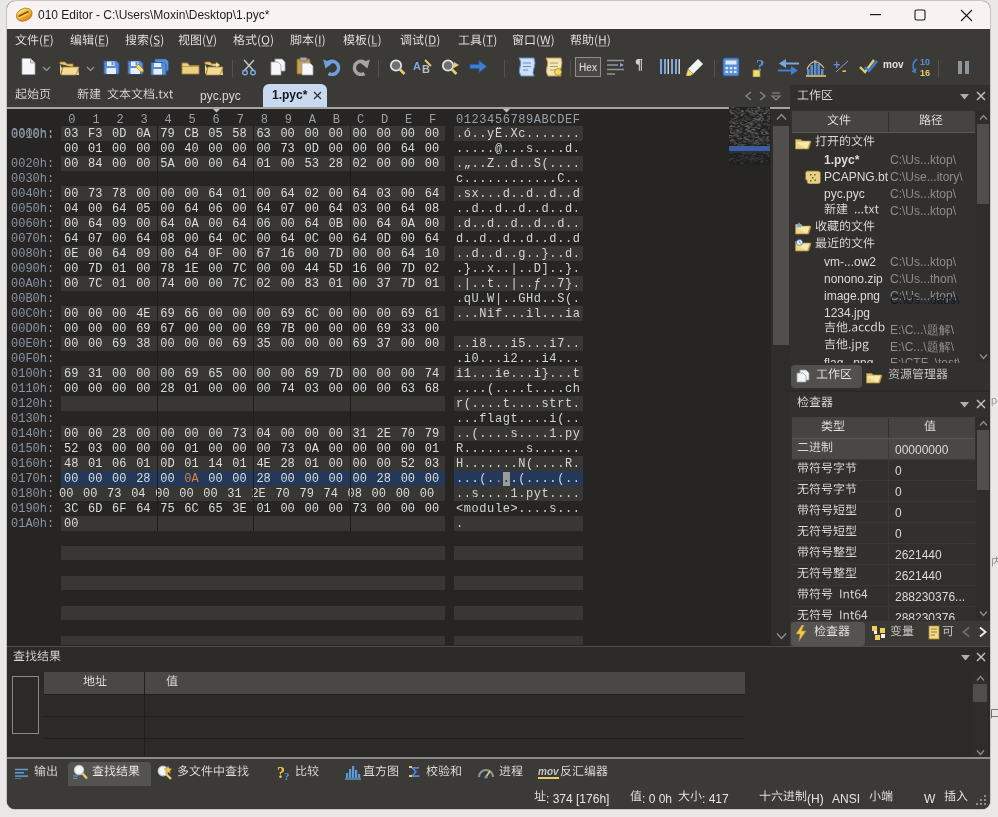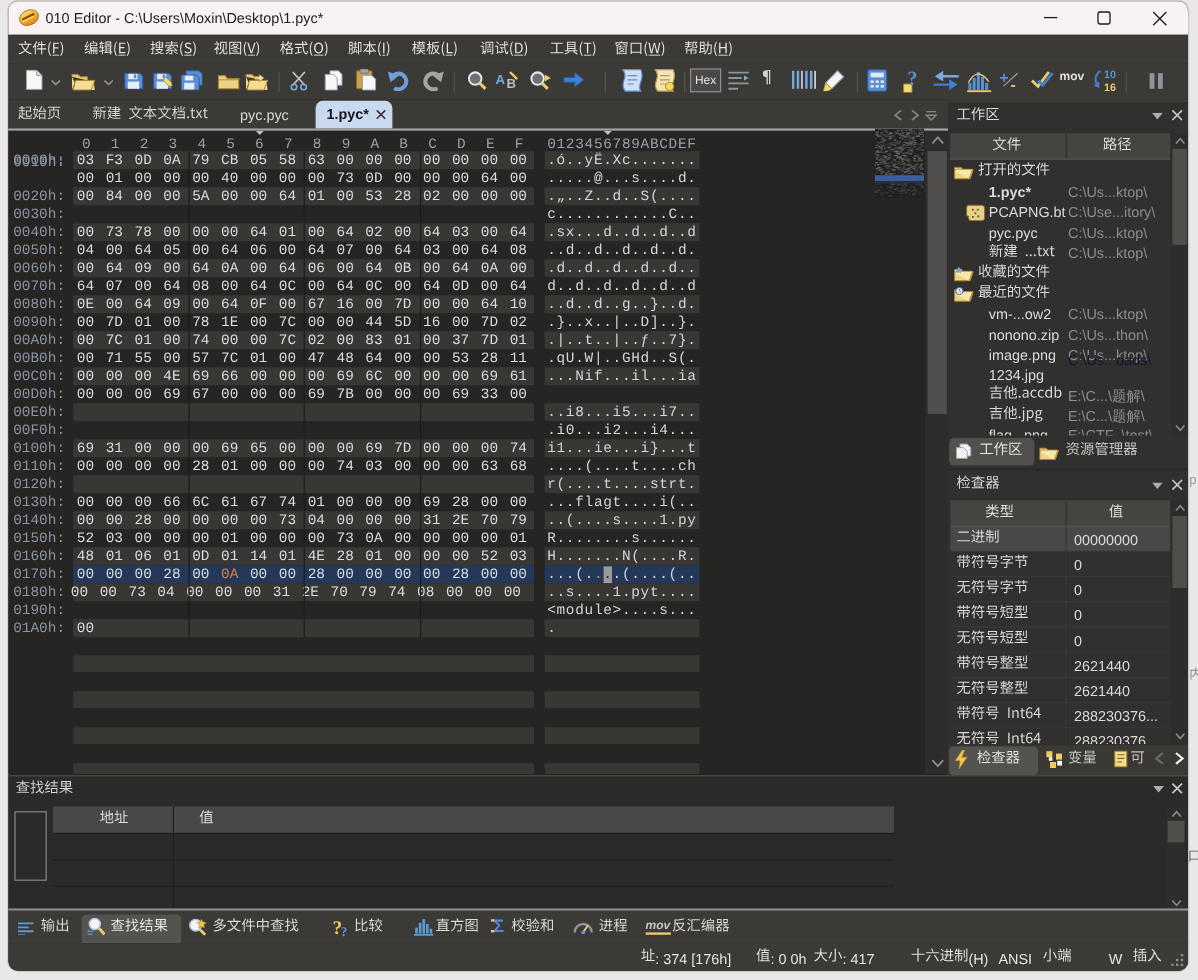--- a/index.html
+++ b/index.html
@@ -656,50 +656,49 @@
     <div class="ab mc" style="left:449.0px;top:138.0px">..d..d..g..}..d.</div>
     <div class="ab ma" style="left:4px;top:153.0px">0090h:</div>
     <div class="ab mb" style="left:57.0px;top:153.0px"><b>00</b><b>7D</b><b>01</b><b>00</b><b>78</b><b>1E</b><b>00</b><b>7C</b><b>00</b><b>00</b><b>44</b><b>5D</b><b>16</b><b>00</b><b>7D</b><b>02</b></div>
     <div class="ab mc" style="left:449.0px;top:153.0px">.}..x..|..D]..}.</div>
     <div class="ab" style="left:53.5px;top:167.0px;width:384.5px;height:15px;background:#393734"></div>
     <div class="ab" style="left:447.0px;top:167.0px;width:128.5px;height:15px;background:#393734"></div>
     <div class="ab ma" style="left:4px;top:168.0px">00A0h:</div>
     <div class="ab mb" style="left:57.0px;top:168.0px"><b>00</b><b>7C</b><b>01</b><b>00</b><b>74</b><b>00</b><b>00</b><b>7C</b><b>02</b><b>00</b><b>83</b><b>01</b><b>00</b><b>37</b><b>7D</b><b>01</b></div>
     <div class="ab mc" style="left:449.0px;top:168.0px">.|..t..|..ƒ..7}.</div>
     <div class="ab ma" style="left:4px;top:183.0px">00B0h:</div>
-    <div class="ab mb" style="left:57.0px;top:183.0px"><b>00</b><b>71</b><b>55</b><b>00</b><b>57</b><b>7C</b><b>01</b><b>00</b><b>47</b><b>48</b><b>64</b><b>00</b><b>00</b><b>53</b><b>28</b><b>11</b></div>
     <div class="ab mc" style="left:449.0px;top:183.0px">.qU.W|..GHd..S(.</div>
     <div class="ab" style="left:53.5px;top:197.0px;width:384.5px;height:15px;background:#393734"></div>
     <div class="ab" style="left:447.0px;top:197.0px;width:128.5px;height:15px;background:#393734"></div>
     <div class="ab ma" style="left:4px;top:198.0px">00C0h:</div>
     <div class="ab mb" style="left:57.0px;top:198.0px"><b>00</b><b>00</b><b>00</b><b>4E</b><b>69</b><b>66</b><b>00</b><b>00</b><b>00</b><b>69</b><b>6C</b><b>00</b><b>00</b><b>00</b><b>69</b><b>61</b></div>
     <div class="ab mc" style="left:449.0px;top:198.0px">...Nif...il...ia</div>
     <div class="ab ma" style="left:4px;top:213.0px">00D0h:</div>
     <div class="ab mb" style="left:57.0px;top:213.0px"><b>00</b><b>00</b><b>00</b><b>69</b><b>67</b><b>00</b><b>00</b><b>00</b><b>69</b><b>7B</b><b>00</b><b>00</b><b>00</b><b>69</b><b>33</b><b>00</b></div>
     <div class="ab mc" style="left:449.0px;top:229px">...ig...i{...i3.</div>
     <div class="ab" style="left:53.5px;top:227.0px;width:384.5px;height:15px;background:#393734"></div>
     <div class="ab" style="left:447.0px;top:227.0px;width:128.5px;height:15px;background:#393734"></div>
     <div class="ab ma" style="left:4px;top:228.0px">00E0h:</div>
+    <div class="ab mb" style="left:57.0px;top:228.0px"><b>00</b><b>00</b><b>69</b><b>38</b><b>00</b><b>00</b><b>00</b><b>69</b><b>35</b><b>00</b><b>00</b><b>00</b><b>69</b><b>37</b><b>00</b><b>00</b></div>
     <div class="ab mc" style="left:449.0px;top:228.0px">..i8...i5...i7..</div>
     <div class="ab ma" style="left:4px;top:243.0px">00F0h:</div>
     <div class="ab mc" style="left:449.0px;top:243.0px">.i0...i2...i4...</div>
     <div class="ab" style="left:53.5px;top:257.0px;width:384.5px;height:15px;background:#393734"></div>
     <div class="ab" style="left:447.0px;top:257.0px;width:128.5px;height:15px;background:#393734"></div>
     <div class="ab ma" style="left:4px;top:258.0px">0100h:</div>
     <div class="ab mb" style="left:57.0px;top:258.0px"><b>69</b><b>31</b><b>00</b><b>00</b><b>00</b><b>69</b><b>65</b><b>00</b><b>00</b><b>00</b><b>69</b><b>7D</b><b>00</b><b>00</b><b>00</b><b>74</b></div>
     <div class="ab mc" style="left:449.0px;top:258.0px">i1...ie...i}...t</div>
     <div class="ab ma" style="left:4px;top:273.0px">0110h:</div>
     <div class="ab mb" style="left:57.0px;top:273.0px"><b>00</b><b>00</b><b>00</b><b>00</b><b>28</b><b>01</b><b>00</b><b>00</b><b>00</b><b>74</b><b>03</b><b>00</b><b>00</b><b>00</b><b>63</b><b>68</b></div>
     <div class="ab mc" style="left:449.0px;top:273.0px">....(....t....ch</div>
     <div class="ab" style="left:53.5px;top:287.0px;width:384.5px;height:15px;background:#393734"></div>
     <div class="ab" style="left:447.0px;top:287.0px;width:128.5px;height:15px;background:#393734"></div>
     <div class="ab ma" style="left:4px;top:288.0px">0120h:</div>
     <div class="ab mc" style="left:449.0px;top:288.0px">r(....t....strt.</div>
     <div class="ab ma" style="left:4px;top:303.0px">0130h:</div>
-    <div class="ab mb" style="left:57.0px;top:303.0px"><b>00</b><b>00</b><b>00</b><b>66</b><b>6C</b><b>61</b><b>67</b><b>74</b><b>01</b><b>00</b><b>00</b><b>00</b><b>69</b><b>28</b><b>00</b><b>00</b></div>
     <div class="ab mc" style="left:449.0px;top:303.0px">...flagt....i(..</div>
     <div class="ab" style="left:53.5px;top:317.0px;width:384.5px;height:15px;background:#393734"></div>
     <div class="ab" style="left:447.0px;top:317.0px;width:128.5px;height:15px;background:#393734"></div>
     <div class="ab ma" style="left:4px;top:318.0px">0140h:</div>
     <div class="ab mb" style="left:57.0px;top:318.0px"><b>00</b><b>00</b><b>28</b><b>00</b><b>00</b><b>00</b><b>00</b><b>73</b><b>04</b><b>00</b><b>00</b><b>00</b><b>31</b><b>2E</b><b>70</b><b>79</b></div>
     <div class="ab mc" style="left:449.0px;top:318.0px">..(....s....1.py</div>
     <div class="ab ma" style="left:4px;top:333.0px">0150h:</div>
     <div class="ab mb" style="left:57.0px;top:333.0px"><b>52</b><b>03</b><b>00</b><b>00</b><b>00</b><b>01</b><b>00</b><b>00</b><b>00</b><b>73</b><b>0A</b><b>00</b><b>00</b><b>00</b><b>00</b><b>01</b></div>
     <div class="ab mc" style="left:449.0px;top:333.0px">R........s......</div>
     <div class="ab" style="left:53.5px;top:347.0px;width:384.5px;height:15px;background:#393734"></div>
@@ -711,20 +710,21 @@
     <div class="ab" style="left:447.0px;top:362.0px;width:128.5px;height:15px;background:#24395a"></div>
     <div class="ab ma" style="left:4px;top:363.0px">0170h:</div>
     <div class="ab mb" style="left:57.0px;top:363.0px"><b>00</b><b>00</b><b>00</b><b>28</b><b>00</b><b style="color:#d9813a">0A</b><b>00</b><b>00</b><b>28</b><b>00</b><b>00</b><b>00</b><b>00</b><b>28</b><b>00</b><b>00</b></div>
     <div class="ab mc" style="left:449.0px;top:363.0px">...(.<span style="color:#d9813a">.</span><span style="background:#9b9b9b;color:#222">.</span>.(....(..</div>
     <div class="ab" style="left:53.5px;top:377.0px;width:384.5px;height:15px;background:#393734"></div>
     <div class="ab" style="left:447.0px;top:377.0px;width:128.5px;height:15px;background:#393734"></div>
     <div class="ab ma" style="left:4px;top:378.0px">0180h:</div>
     <div class="ab mb" style="left:52px;top:378.0px"><b>00</b><b>00</b><b>73</b><b>04</b><b>00</b><b>00</b><b>00</b><b>31</b><b>2E</b><b>70</b><b>79</b><b>74</b><b>08</b><b>00</b><b>00</b><b>00</b></div>
     <div class="ab mc" style="left:449.0px;top:378.0px">..s....1.pyt....</div>
     <div class="ab ma" style="left:4px;top:393.0px">0190h:</div>
+    <div class="ab mb" style="left:57.0px;top:393.0px"><b>3C</b><b>6D</b><b>6F</b><b>64</b><b>75</b><b>6C</b><b>65</b><b>3E</b><b>01</b><b>00</b><b>00</b><b>00</b><b>73</b><b>00</b><b>00</b><b>00</b></div>
     <div class="ab mc" style="left:449.0px;top:393.0px">&lt;module&gt;....s...</div>
     <div class="ab" style="left:53.5px;top:407.0px;width:384.5px;height:15px;background:#393734"></div>
     <div class="ab" style="left:447.0px;top:407.0px;width:128.5px;height:15px;background:#393734"></div>
     <div class="ab ma" style="left:4px;top:408.0px">01A0h:</div>
     <div class="ab mb" style="left:57.0px;top:408.0px"><b>00</b></div>
     <div class="ab mc" style="left:449.0px;top:408.0px">.</div>
 <div class="ab" style="left:150.2px;top:17px;width:1px;height:405px;background:#1d1c1b"></div>
 <div class="ab" style="left:246.4px;top:17px;width:1px;height:405px;background:#1d1c1b"></div>
 <div class="ab" style="left:342.6px;top:17px;width:1px;height:405px;background:#1d1c1b"></div>
 <div class="ab" style="left:53.5px;top:437px;width:384.5px;height:14px;background:#393734"></div>

